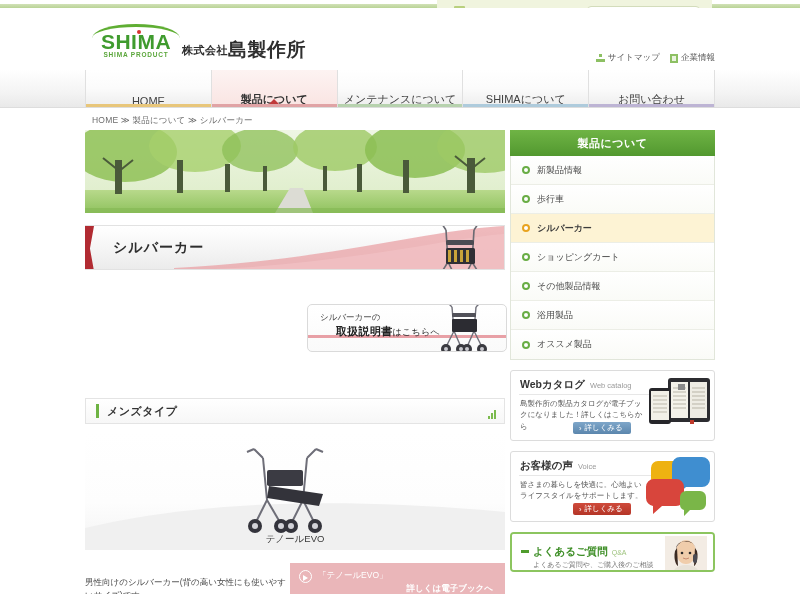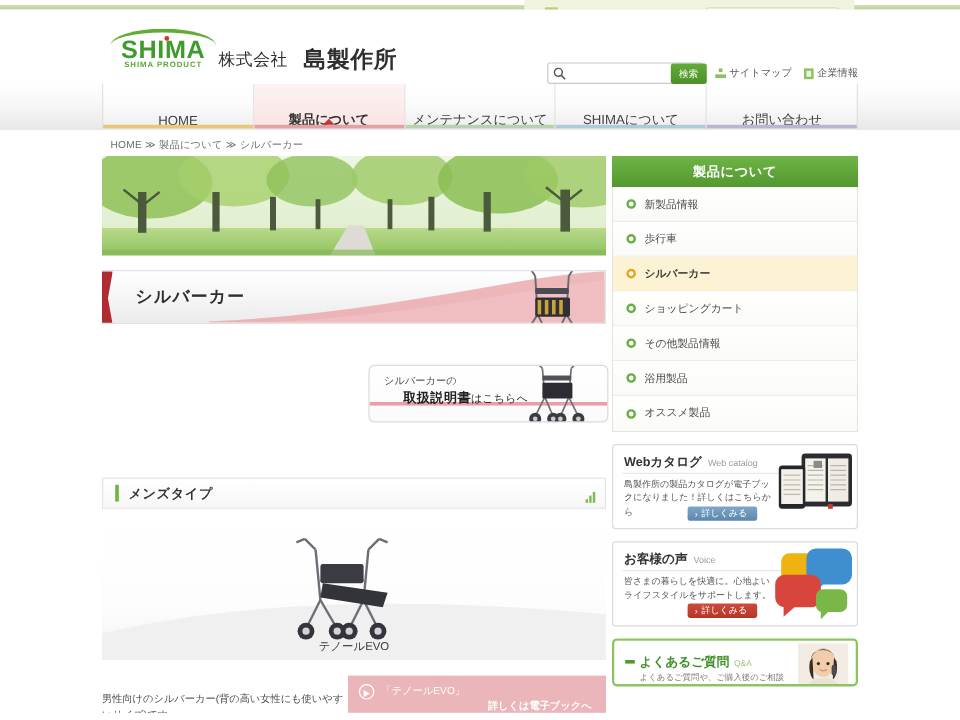--- a/index.html
+++ b/index.html
@@ -75,21 +75,21 @@
   }
   .logo-sub {
     position:absolute; left:0; top:27px; width:96px; text-align:center;
     font-size:6.5px; color:#5aa63a; letter-spacing:.8px; font-weight:bold;
   }
   .company-name {
     position:absolute; left:182px; top:29px;
     font-size:19px; font-weight:bold; color:#2f2f2f; letter-spacing:0.5px;
     white-space:nowrap;
   }
-  .company-prefix { font-size:14px; font-weight:normal; vertical-align:2px; margin-right:13px; }
+  .company-prefix { font-size:11px; font-weight:bold; vertical-align:2px; margin-right:0; }
 
   .search-row { position:absolute; right:85px; top:44px; display:flex; align-items:center; gap:10px; }
   .search-box {
     display:flex; align-items:center; width:130px; height:18px;
     border:1px solid #c9c9c9; background:#fff; border-radius:2px;
   }
   .search-icon-svg { margin:0 3px 0 4px; flex:none; }
   .search-input {
     border:none; outline:none; font-size:9px; width:84px; height:16px;
     font-family:"Liberation Sans", sans-serif; color:#444; background:transparent;
@@ -301,28 +301,20 @@
       <div class="logo-arc"></div>
       <div class="logo-text">SHIMA</div>
       <div class="logo-dot"></div>
       <div class="logo-sub">SHIMA PRODUCT</div>
     </div>
     <div class="company-name">
       <span class="company-prefix">株式会社</span><span>島製作所</span>
     </div>
 
     <div class="search-row">
-      <div class="search-box">
-        <svg class="search-icon-svg" width="11" height="11" viewBox="0 0 11 11">
-          <circle cx="4.3" cy="4.3" r="3.3" fill="none" stroke="#555" stroke-width="1.2"></circle>
-          <line x1="6.8" y1="6.8" x2="10" y2="10" stroke="#555" stroke-width="1.3"></line>
-        </svg>
-        <input class="search-input" type="text" placeholder="" style="">
-        <button class="search-btn">検索</button>
-      </div>
       <div class="mini-link">
         <span class="sitemap-ico"></span>
         <span class="mini-link-label">サイトマップ</span>
       </div>
       <div class="mini-link">
         <span class="corp-ico"></span>
         <span class="mini-link-label">企業情報</span>
       </div>
     </div>
   </div>

